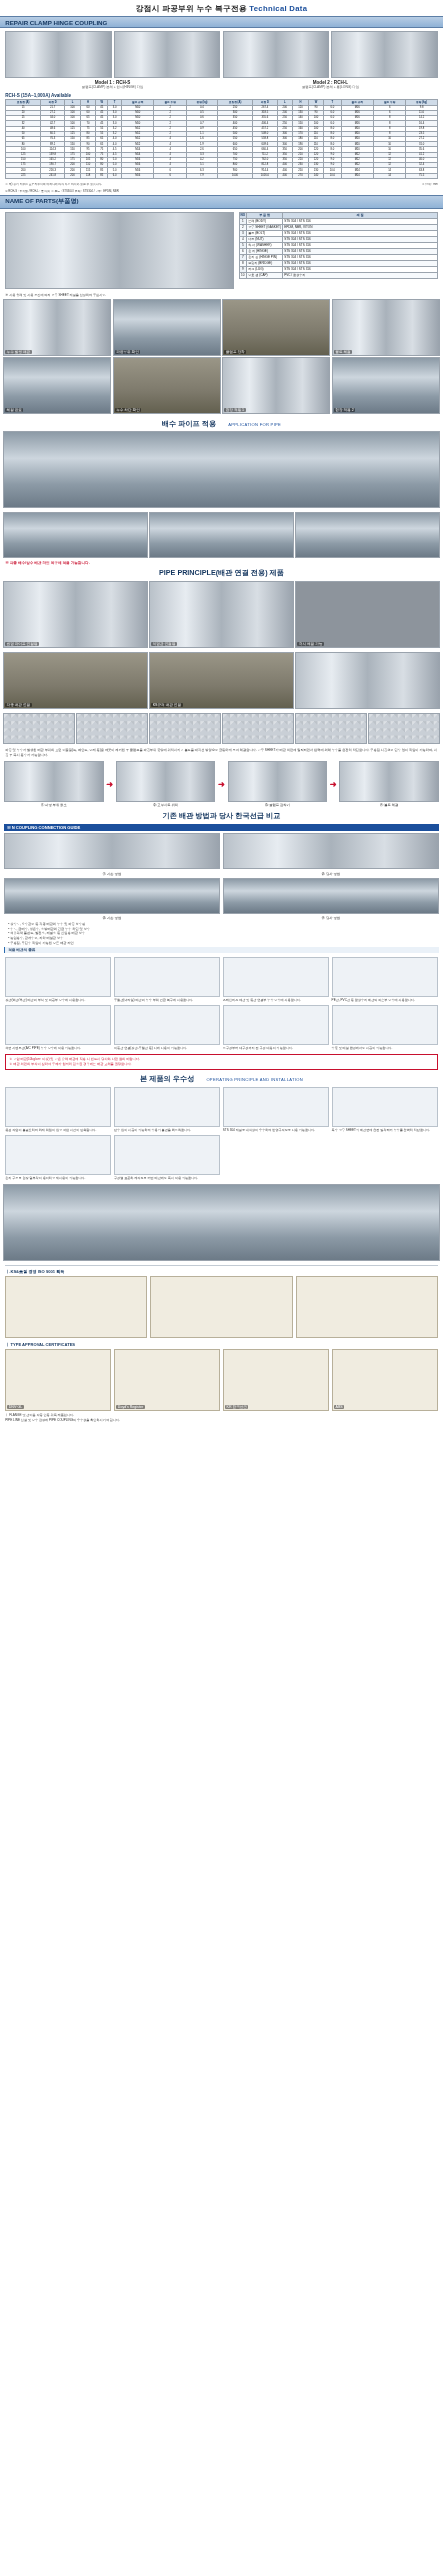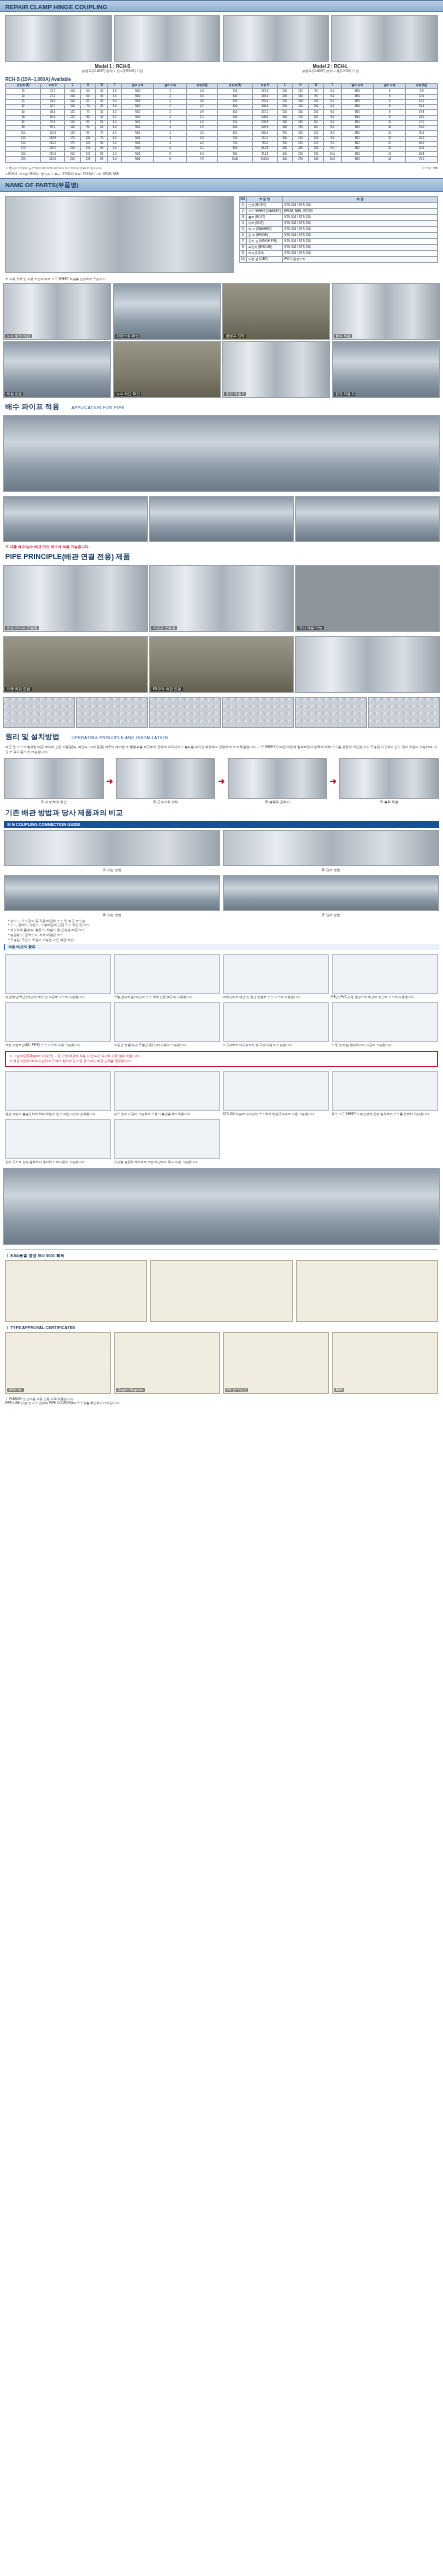--- a/index.html
+++ b/index.html
@@ -30,20 +30,21 @@
     border-top:0.5px solid #5c7ea6;
     border-bottom:0.5px solid #5c7ea6;
     padding:1.5px 5.2px;
     color:#14365f;
   }
   .band .kr { font-size:6.2px; font-weight:bold; }
 
   .section-head {
     display:flex; align-items:baseline; gap:12px;
     padding:2.1px 5.2px 1px 5.2px;
+    justify-content:center;
   }
   .section-head .kr { font-size:7.2px; font-weight:bold; color:#14365f; }
   .section-head .en { font-size:4.1px; color:#1b4f9c; letter-spacing:0.3px; }
 
   
   .ph {
     background:#c9cfd6;
     background-image:
       linear-gradient(135deg, rgba(255,255,255,.35) 25%, transparent 25%),
       linear-gradient(225deg, rgba(0,0,0,.06) 25%, transparent 25%);
@@ -180,20 +181,24 @@
 
   .tiny { font-size:2.8px; }
 
   .blue-sub { background:#eaf1f8; border-left:1.5px solid #2b6cb0; padding:1px 3.1px; font-size:3.6px; color:#14365f; margin:1.5px 4.1px; font-weight:bold;}
 </style>
 </head>
 <body>
 
 <div class="page">
 
+  <div class="top-title">
+    <span>강점시 파공부위 누수 복구전용</span>
+    <span class="en">Technical Data</span>
+  </div>
 
   <div class="band">
     <div class="kr">REPAIR CLAMP HINGE COUPLING</div>
   </div>
 
   <div class="models">
     <div class="model-col">
       <div class="model-photos">
         <div class="ph metal"></div>
         <div class="ph metal"></div>
@@ -669,24 +674,20 @@
   </div>
   <div class="grid g6 h60">
     <div class="ph"></div>
     <div class="ph"></div>
     <div class="ph"></div>
     <div class="ph"></div>
     <div class="ph"></div>
     <div class="ph"></div>
   </div>
 
-  <div class="section-head">
-    <span class="kr">원리 및 설치방법</span>
-    <span class="en">OPERATING PRINCIPLE AND INSTALLATION</span>
-  </div>
   <div class="body-text">파공 및 누수가 발생한 배관 부위의 표면 이물질(녹, 페인트, 모래 등)을 깨끗이 제거한 후 클램프를 파공부위 중앙에 위치시키고 볼트를 대각선 방향으로 균등하게 조여 체결합니다. 고무 SHEET가 배관 외면에 밀착되면서 압력에 의해 누수를 완전히 차단합니다. 무용접 시공으로 단수 없이 작업이 가능하며, 시공 후 즉시 통수가 가능합니다.</div>
   <div class="steps">
     <div class="step">
       <div class="ph metal"></div>
       <div class="lbl">① 파공 부위 청소</div>
     </div>
     <div class="arrow">➜</div>
     <div class="step">
       <div class="ph metal"></div>
       <div class="lbl">② 고무시트 위치</div>
@@ -697,21 +698,21 @@
       <div class="lbl">③ 클램프 감싸기</div>
     </div>
     <div class="arrow">➜</div>
     <div class="step">
       <div class="ph metal"></div>
       <div class="lbl">④ 볼트 체결</div>
     </div>
   </div>
 
   <div class="section-head">
-    <span class="kr">기존 배관 방법과 당사 제품과의 비교</span>
+    <span class="kr">기존 배관 방법과 당사 한국선급 비교</span>
   </div>
   <div class="cmp-head">※ N COUPLING CONNECTION GUIDE</div>
   <div class="cmp">
     <div class="col">
       <div class="row">
           <div class="ph metal"></div>
         </div>
       <div class="cap">① 기존 공법</div>
       <div class="row" style="margin-top:2.1px">
           <div class="ph pipe"></div>
@@ -768,20 +769,24 @@
         <div class="txt">소구경부터 대구경까지 전 구경 대응이 가능합니다.</div>
       </div>
       <div class="use-cell">
         <div class="ph"></div>
         <div class="txt">수중 및 매설 환경에서도 시공이 가능합니다.</div>
       </div>
     </div>
   <div class="warn-box" style="white-space:pre-line">※ 고압 배관(10kg/cm² 이상) 및 고온 유체 배관에 적용 시 반드시 당사와 사전 협의 바랍니다.
 ※ 배관 외면의 부식이 심하여 두께가 현저히 감소된 경우에는 배관 교체를 권장합니다.</div>
 
+  <div class="section-head">
+    <span class="kr">본 제품의 우수성</span>
+    <span class="en">OPERATING PRINCIPLE AND INSTALLATION</span>
+  </div>
   <div class="use-grid" id="excellence-grid">
       <div class="use-cell">
         <div class="ph"></div>
         <div class="txt">용접 작업이 불필요하여 화재 위험이 없고 작업 시간이 단축됩니다.</div>
       </div>
       <div class="use-cell">
         <div class="ph"></div>
         <div class="txt">단수 없이 시공이 가능하여 수용가 불편을 최소화합니다.</div>
       </div>
       <div class="use-cell">

